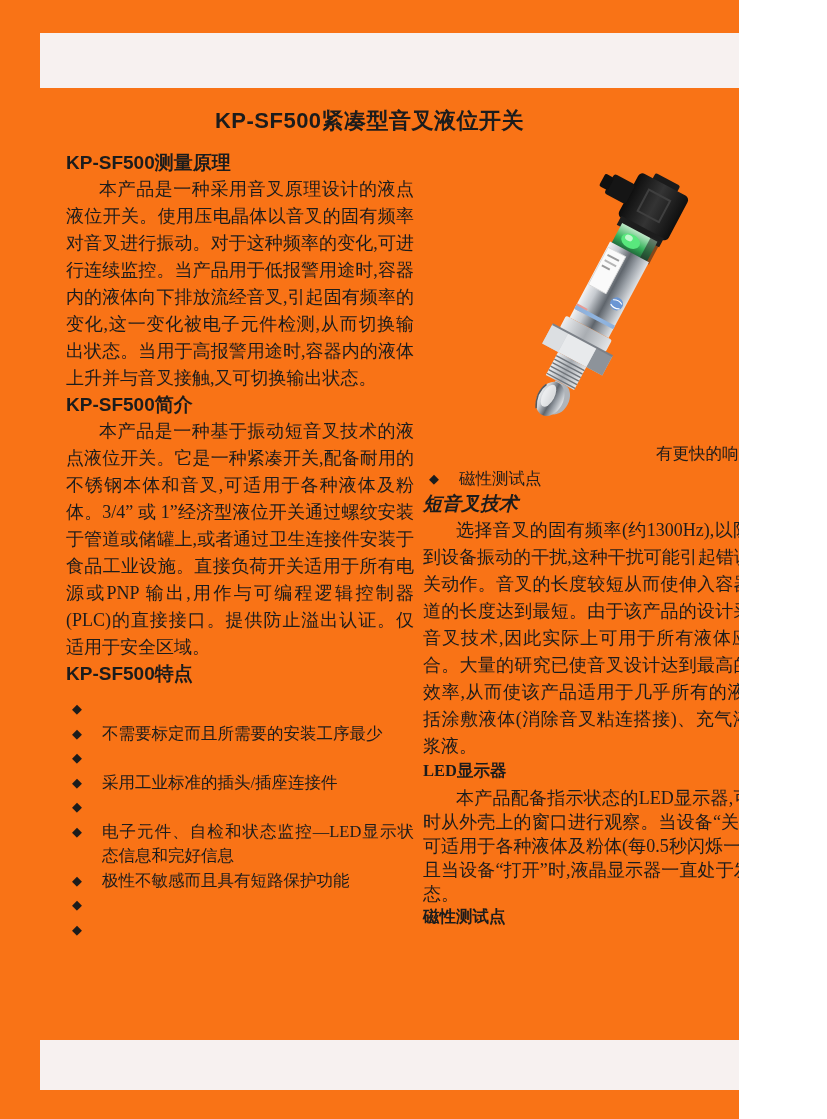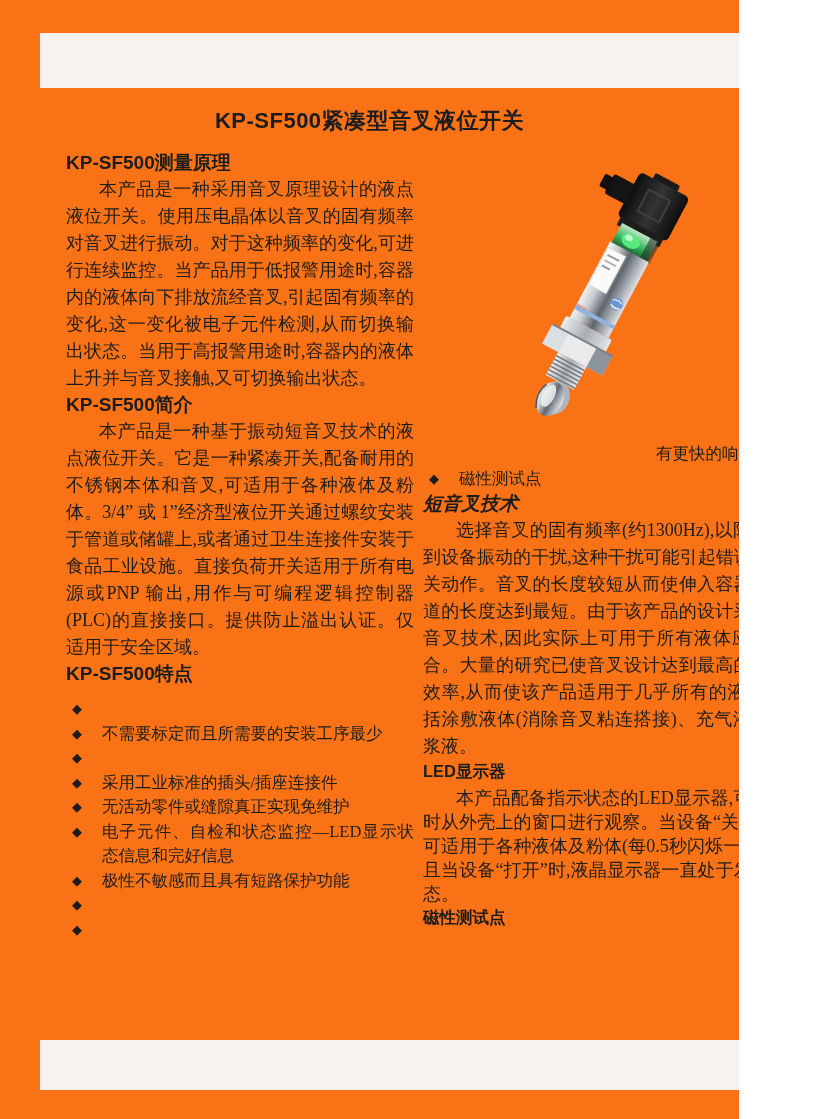--- a/index.html
+++ b/index.html
@@ -40,21 +40,21 @@
 
   h2.sec-h {
     margin: 0;
     font-family: "Liberation Sans", "DejaVu Sans", sans-serif;
     font-weight: 700;
     font-size: 19px;
     line-height: 26px;
   }
   h3.sub-h {
     margin: 0;
-    font-family: Liberation Sans, sans-serif;
+    font-family: Liberation Serif, serif;
     font-weight: 700;
     font-size: 16.5px;
     line-height: 22px;
   }
   p.para {
     margin: 0;
     font-size: 18px;
     line-height: 27px;
     text-align: justify;
     text-indent: 33px;
@@ -126,21 +126,20 @@
         </div>
         <div class="feat-row">
           <span class="bullet">◆</span>
         </div>
         <div class="feat-row">
           <span class="bullet">◆</span>
           <span class="feat-text">采用工业标准的插头/插座连接件</span>
         </div>
         <div class="feat-row">
           <span class="bullet">◆</span>
-          <span class="feat-text">无活动零件或缝隙真正实现免维护</span>
         </div>
         <div class="feat-row">
           <span class="bullet">◆</span>
           <span class="feat-text">电子元件、自检和状态监控—LED显示状态信息和完好信息</span>
         </div>
         <div class="feat-row">
           <span class="bullet">◆</span>
           <span class="feat-text">极性不敏感而且具有短路保护功能</span>
         </div>
         <div class="feat-row">

